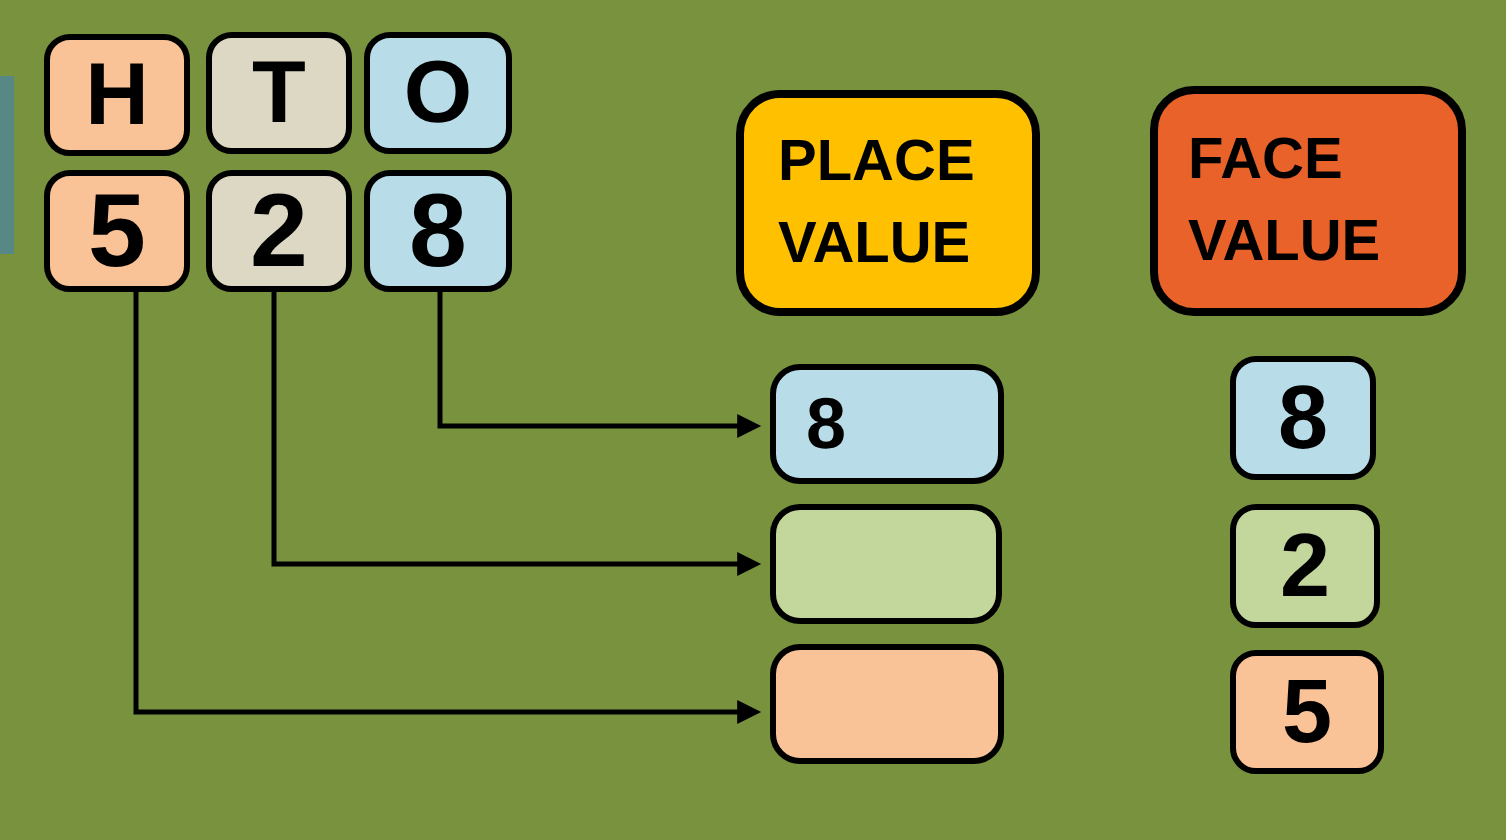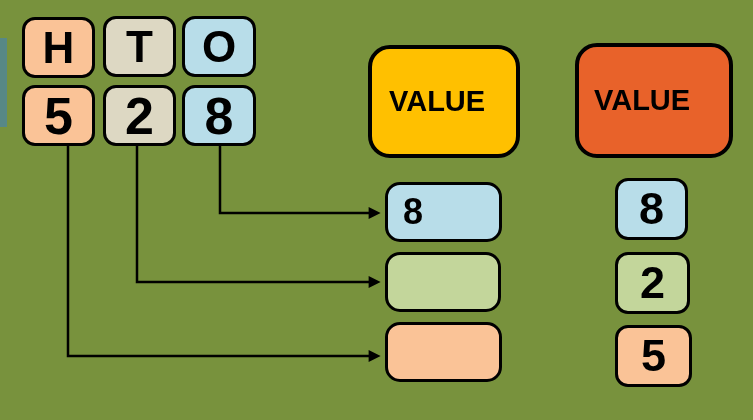--- a/index.html
+++ b/index.html
@@ -66,24 +66,26 @@
       <marker id="arrowhead" markerUnits="userSpaceOnUse" markerWidth="14" markerHeight="12" viewBox="0 0 10 10" refX="2" refY="5" orient="auto">
         <path d="M0 0 L10 5 L0 10 z" fill="#000"></path>
       </marker>
     </defs>
     <path d="M220 146 L220 213 L371 213" fill="none" stroke="#000" stroke-width="2.5" marker-end="url(#arrowhead)"></path>
     <path d="M137 146 L137 282 L371 282" fill="none" stroke="#000" stroke-width="2.5" marker-end="url(#arrowhead)"></path>
     <path d="M68 146 L68 356 L371 356" fill="none" stroke="#000" stroke-width="2.5" marker-end="url(#arrowhead)"></path>
   </svg>
 
   <div class="box title-box pv-title">
+    <span>PLACE</span>
     <span>VALUE</span>
   </div>
 
   <div class="box title-box fv-title">
+    <span>FACE</span>
     <span>VALUE</span>
   </div>
 
   <div class="box res res-ones blue">8</div>
   <div class="box res res-tens green"></div>
   <div class="box res res-hundreds peach"></div>
 
   <div class="box face face-ones blue">8</div>
   <div class="box face face-tens green">2</div>
   <div class="box face face-hundreds peach">5</div>

